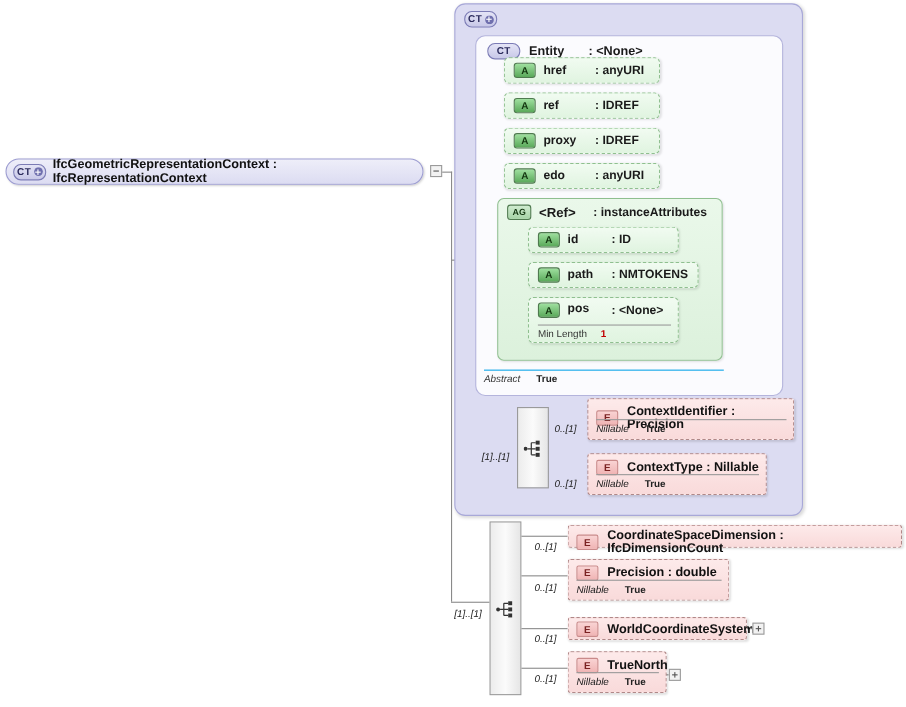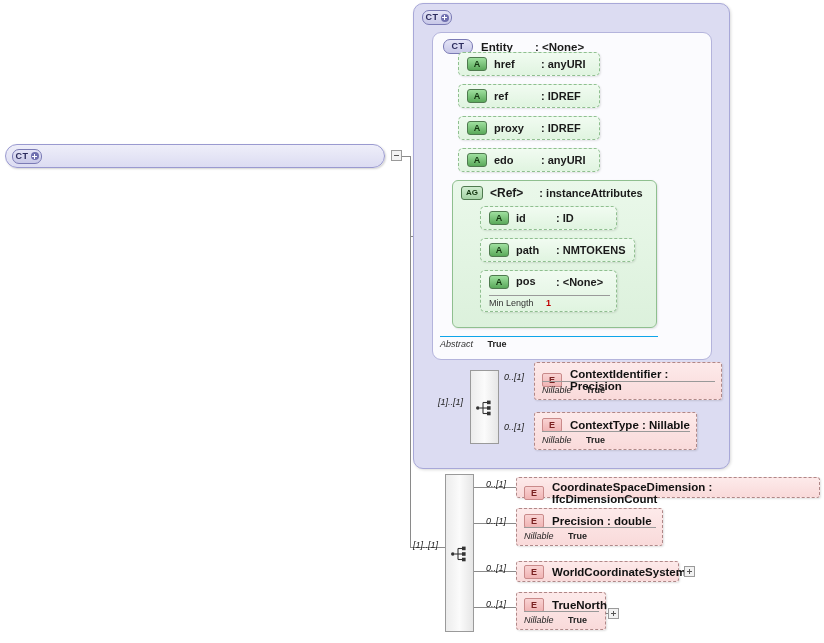--- a/index.html
+++ b/index.html
@@ -154,21 +154,21 @@
 
   
   .seq{
     position:absolute;width:29px;
     border:1px solid #9a9a9a;
     background:linear-gradient(90deg,#ececec,#fbfbfb,#e6e6e6);
     box-sizing:border-box;
   }
   .seqicon{position:absolute;width:18px;height:16px;}
   .card{
-    position:absolute;font-size:9px;font-style:italic;color:#222;white-space:nowrap;
+    position:absolute;font-size:9px;font-style:italic;color:#222;white-space:nowrap;margin-top:13px;
   }
 </style>
 </head>
 <body>
 
 <div class="ln lnh abs" style="left:399px;top:156px;width:12px;"></div>
 <div class="ln lnv abs" style="left:410px;top:156px;height:391px;"></div>
 
 <div class="ln lnh abs" style="left:410px;top:236px;width:16px;"></div>
 <div class="ln lnv abs" style="left:426px;top:186px;height:192px;"></div>
@@ -198,20 +198,21 @@
 <div class="ln lnh abs" style="left:474px;top:487px;width:42px;"></div>
 <div class="ln lnh abs" style="left:474px;top:523px;width:42px;"></div>
 <div class="ln lnh abs" style="left:474px;top:571px;width:42px;"></div>
 <div class="ln lnh abs" style="left:474px;top:607px;width:42px;"></div>
 
 <div class="ln lnh abs" style="left:678px;top:571px;width:6px;"></div>
 <div class="ln lnh abs" style="left:602px;top:613px;width:6px;"></div>
 
 <div class="abs" id="root-node">
   <span class="badge badge-ct plus">CT</span>
+  <span class="ttl">IfcGeometricRepresentationContext : IfcRepresentationContext</span>
 </div>
 <div class="handle" style="left:391px;top:150px;"></div>
 
 <div class="abs" id="ct-panel">
   <div id="ct-panel-head">
     <span class="badge badge-ct plus">CT</span>
   </div>
 
   <div id="entity-box">
     <div id="entity-head">

